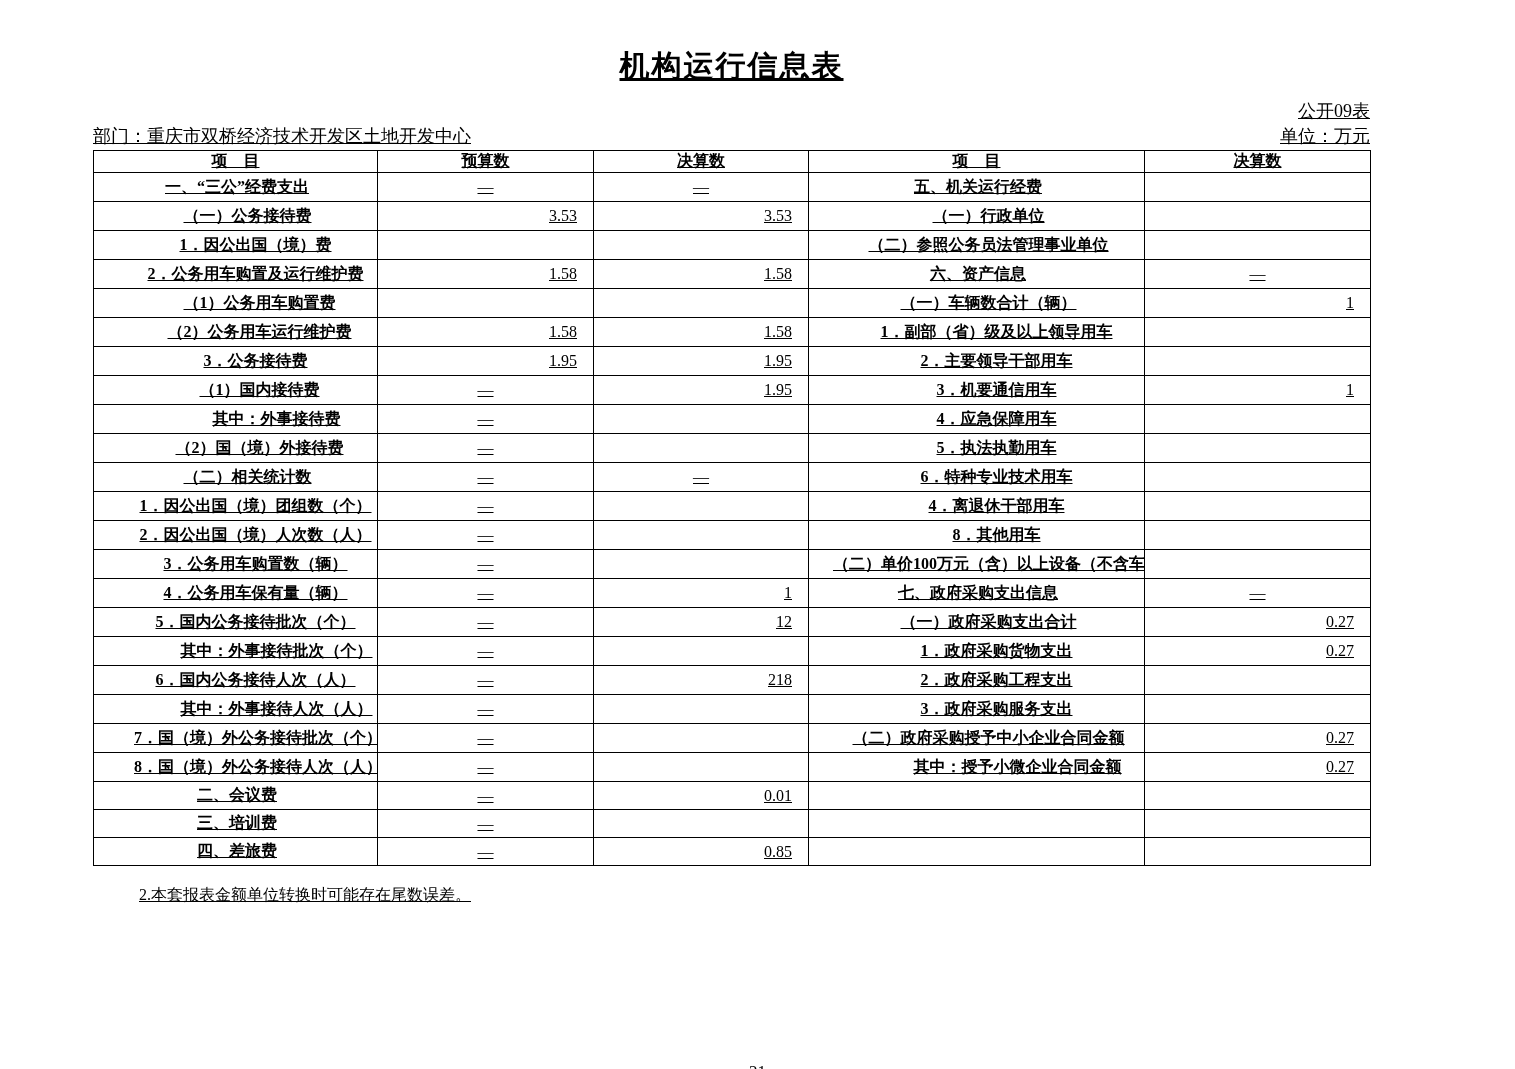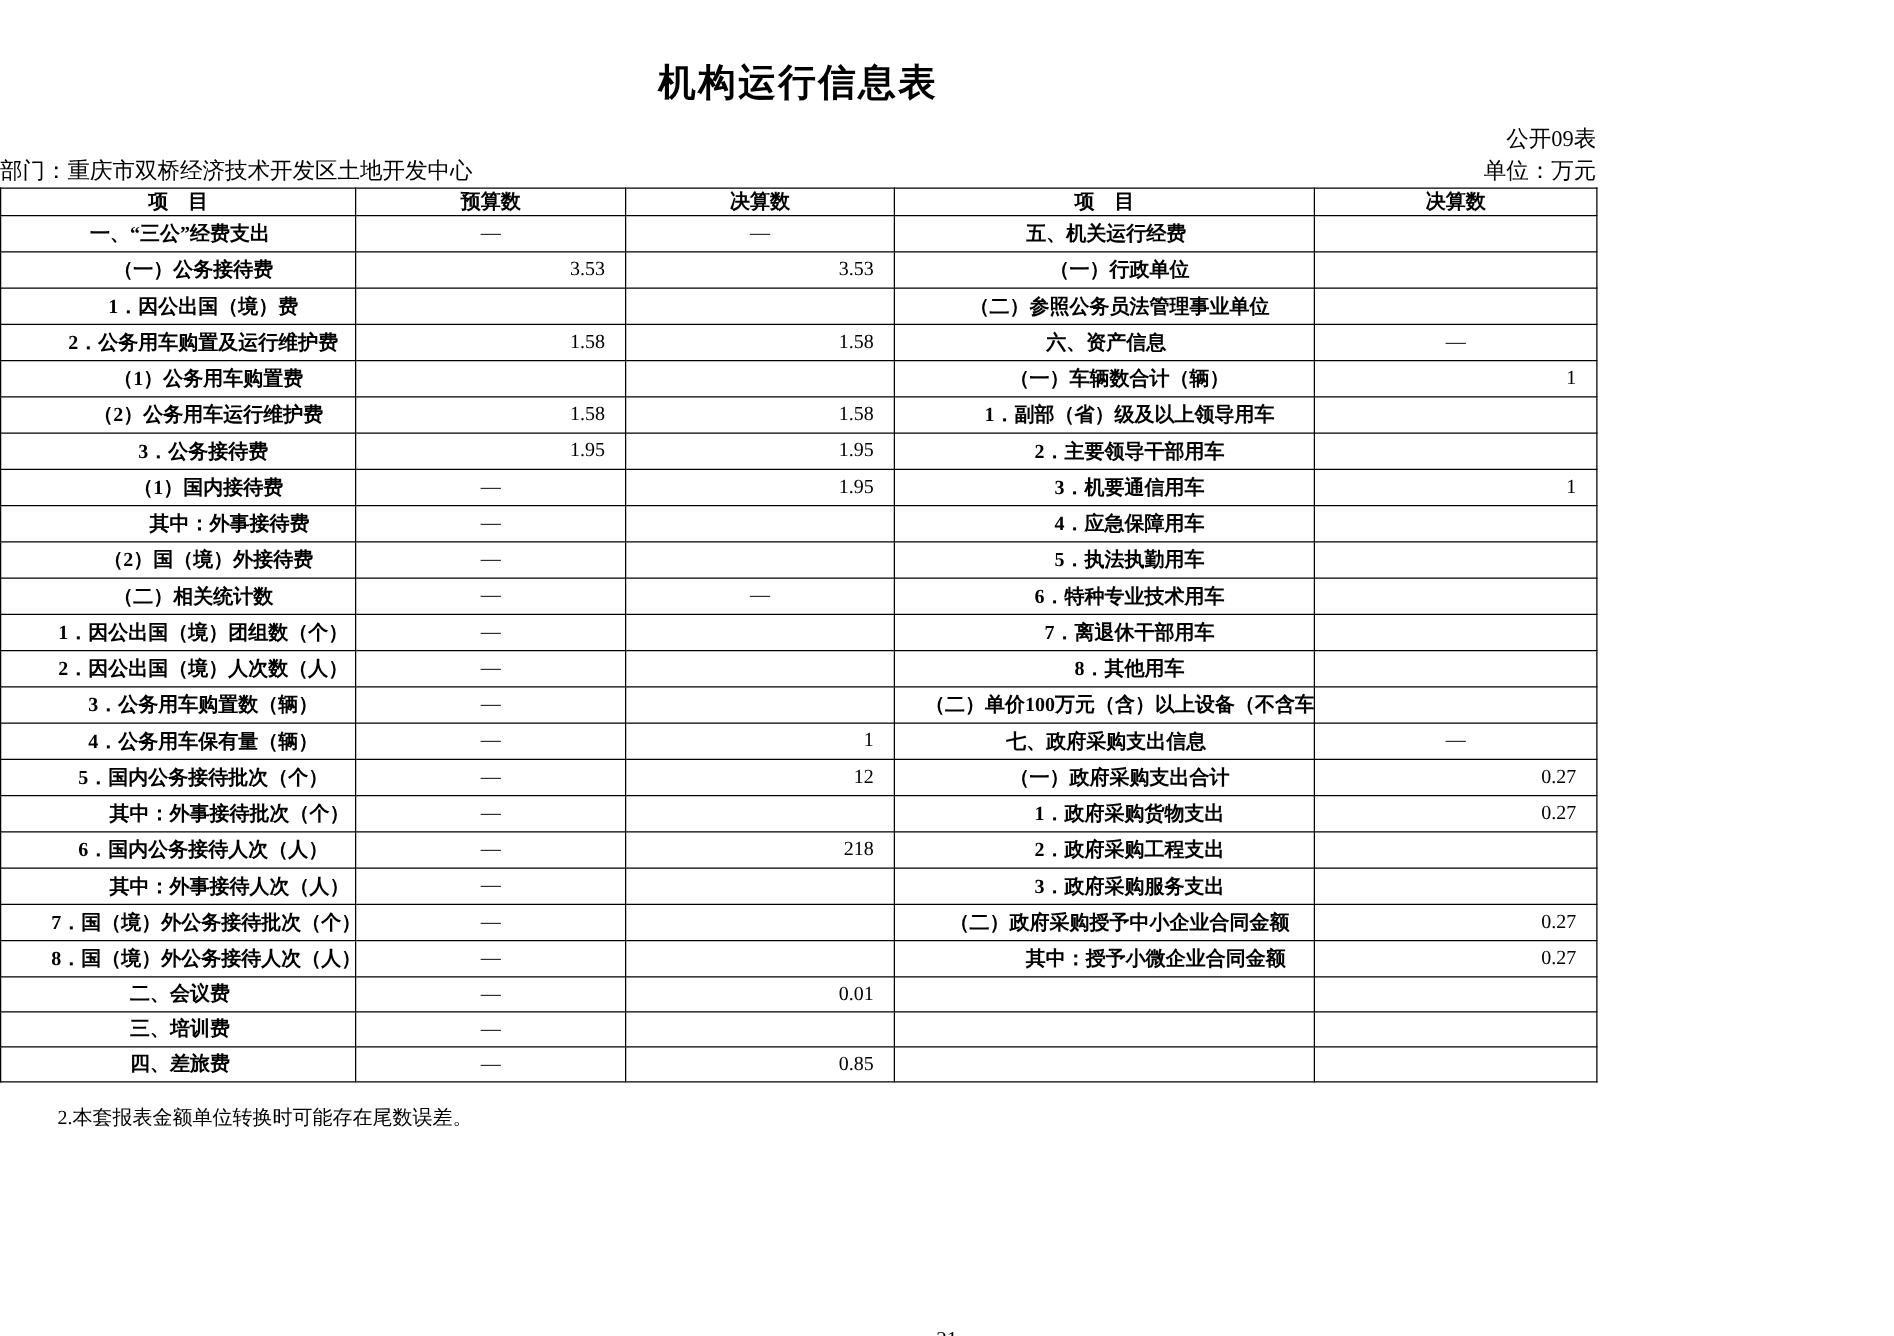--- a/index.html
+++ b/index.html
@@ -11,21 +11,23 @@
     font-family: "Liberation Serif", "DejaVu Serif", serif;
     color: #000;
   }
   .page {
     width: 1515px;
     height: 1069px;
     overflow: hidden;
     position: relative;
   }
   .content {
+    margin-left: 93px;
     width: 1277px;
+    text-decoration: underline;
   }
   .doc-title {
     margin-top: 46px;
     text-align: center;
     font-size: 30px;
     font-weight: bold;
     letter-spacing: 2px;
   }
   .form-code {
     margin-top: 12px;
@@ -189,21 +191,21 @@
             <td class="label ind1">（二）相关统计数</td>
             <td class="val dash">—</td>
             <td class="val dash">—</td>
             <td class="label ind2">6．特种专业技术用车</td>
             <td class="val"></td>
           </tr>
           <tr>
             <td class="label ind2">1．因公出国（境）团组数（个）</td>
             <td class="val dash">—</td>
             <td class="val"></td>
-            <td class="label ind2">7．离退休干部用车</td>
+            <td class="label ind2">4．离退休干部用车</td>
             <td class="val"></td>
           </tr>
           <tr>
             <td class="label ind2">2．因公出国（境）人次数（人）</td>
             <td class="val dash">—</td>
             <td class="val"></td>
             <td class="label ind2">8．其他用车</td>
             <td class="val"></td>
           </tr>
           <tr>

